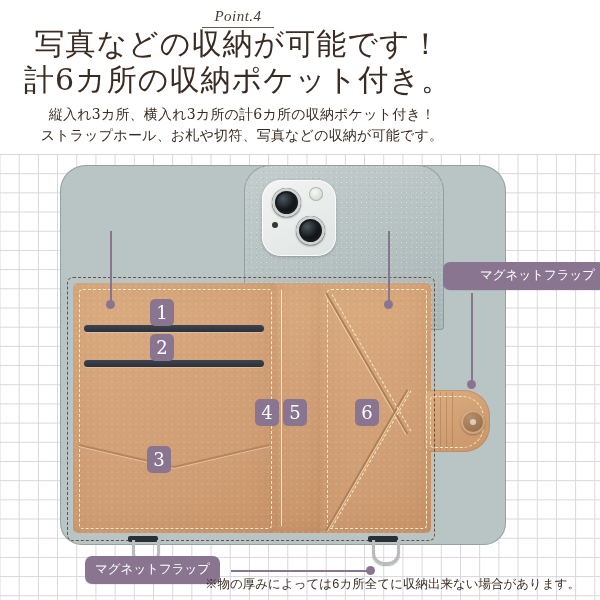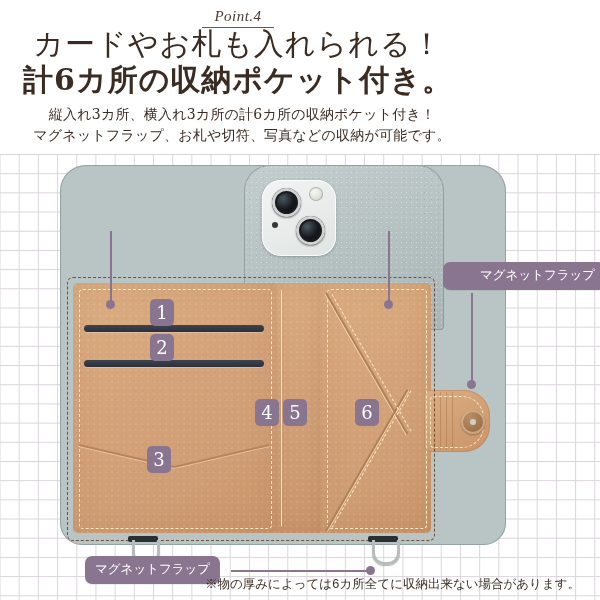--- a/index.html
+++ b/index.html
@@ -30,21 +30,21 @@
     font-family:"Liberation Serif","DejaVu Serif",serif;
     font-style:italic;font-size:15px;color:#4a3b30;letter-spacing:.5px;
   }
   .point-tag span{display:inline-block;border-bottom:1px solid #6b5a4a;padding:0 12px 2px 12px;}
   .title1,.title2{
     position:absolute;left:0;right:0;
     color:#3a2c22;font-weight:400;letter-spacing:1px;
     font-family:"DejaVu Serif","Liberation Serif",serif;
   }
   .title1{top:26px;font-size:30px;line-height:36px;}
-  .title2{top:62px;font-size:30px;line-height:36px;font-weight:bold;}
+  .title2{top:62px;font-size:30px;line-height:36px;}
   .sub1,.sub2{
     position:absolute;left:8px;right:0;color:#3a2c22;font-size:14px;letter-spacing:.2px;
     font-family:"DejaVu Serif","Liberation Serif",serif;
   }
   .sub1{top:106px;}
   .sub2{top:127px;}
 
   
   .lbl{
     position:absolute;z-index:40;
@@ -193,24 +193,24 @@
 <body>
 
 <div id="stage">
 
   <div class="grid"></div>
 
   <div class="header">
     <div class="point-tag">
       <span>Point.4</span>
     </div>
-    <div class="title1">カードやお札も入れられる！</div>
+    <div class="title1">写真などの収納が可能です！</div>
     <div class="title2">計6カ所の収納ポケット付き。</div>
     <div class="sub1">縦入れ3カ所、横入れ3カ所の計6カ所の収納ポケット付き！</div>
-    <div class="sub2">マグネットフラップ、お札や切符、写真などの収納が可能です。</div>
+    <div class="sub2">ストラップホール、お札や切符、写真などの収納が可能です。</div>
   </div>
 
   <div class="case shell"></div>
   <div class="case flap-shell"></div>
 
   <div class="case phone-back"></div>
   <div class="case cam-bump"></div>
   <div class="case lens lens1">
       <i class="lens-in" style="inset:5px"></i>
     </div>

